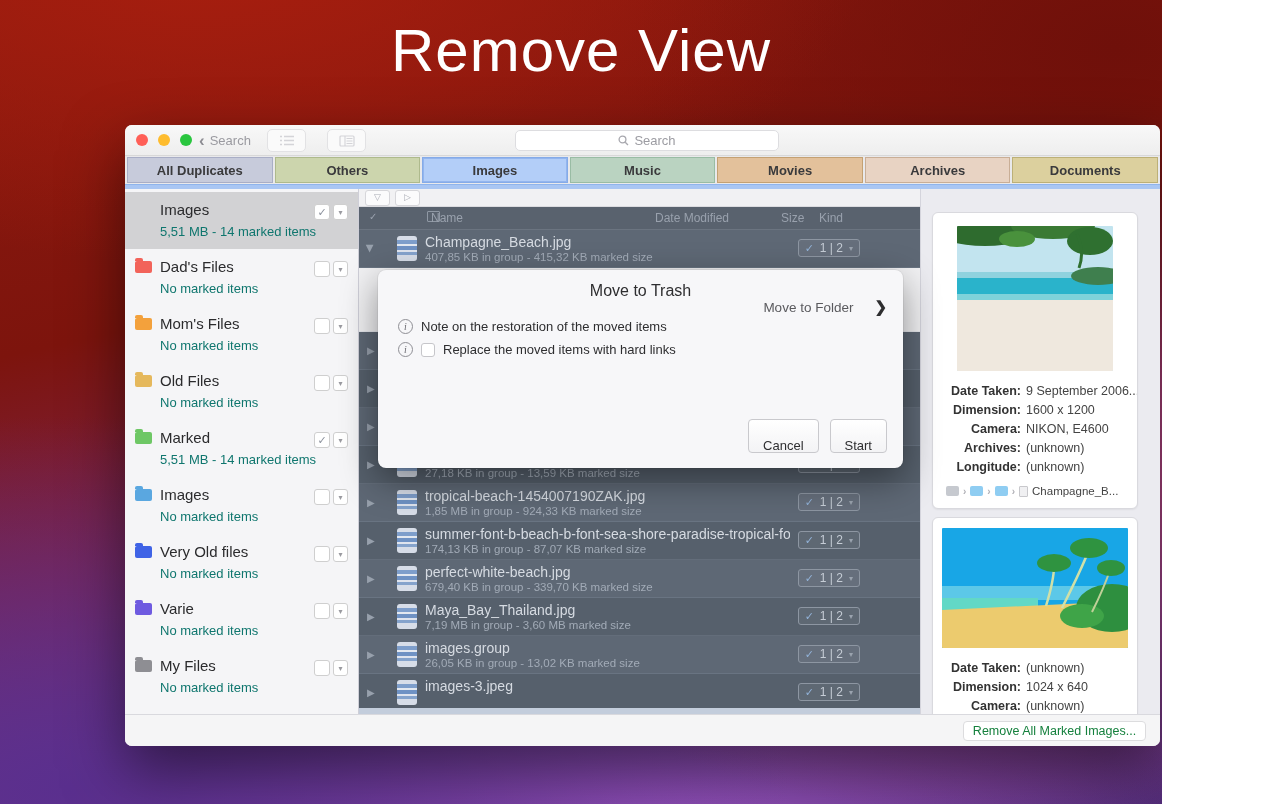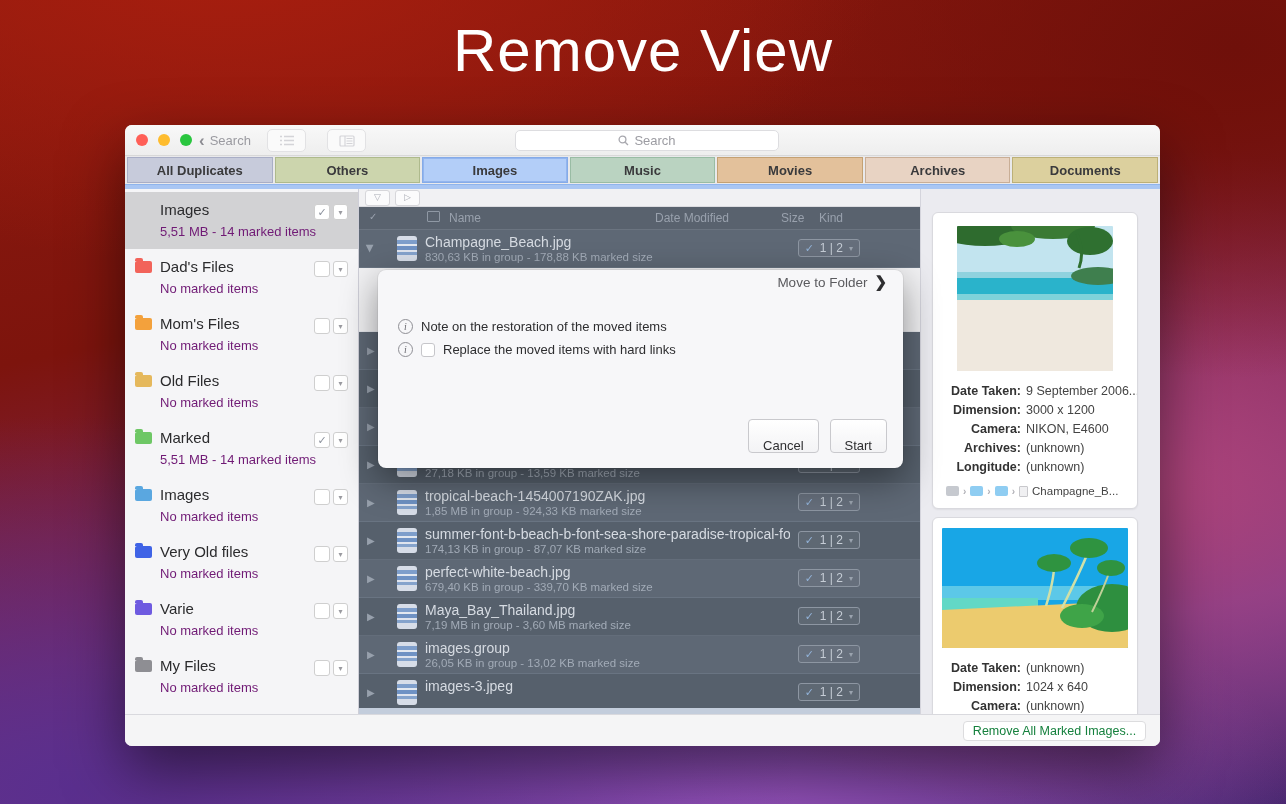--- a/index.html
+++ b/index.html
@@ -1,16 +1,16 @@
 <!DOCTYPE html>
 <html><head>
 <meta charset="utf-8">
 <style>
   html,body{margin:0;padding:0;}
-  .stage{position:relative;width:1286px;height:804px;overflow:hidden;
+  .stage{position:relative;width:1162px;height:804px;overflow:hidden;
     font-family:"Liberation Sans",sans-serif;
     background:
       radial-gradient(1100px 520px at 18% -6%, #a81e0f 0%, rgba(168,30,15,0) 60%),
       radial-gradient(900px 600px at 96% 6%, #6f100a 0%, rgba(111,16,10,0) 55%),
       radial-gradient(1000px 560px at 88% 60%, #b0457c 0%, rgba(176,69,124,0) 60%),
       radial-gradient(1200px 620px at 6% 98%, #5a2f8e 0%, rgba(90,47,142,0) 60%),
       radial-gradient(980px 520px at 55% 104%, #9a55c0 0%, rgba(154,85,192,0) 62%),
       linear-gradient(168deg, #8e1a0e 0%, #7d140d 34%, #7c2550 58%, #6d3a92 80%, #46266e 100%);}
   .app-title{position:absolute;top:16px;left:0;right:0;text-align:center;color:#fff;
     font-size:60px;font-weight:200;letter-spacing:1px;margin:0;}
@@ -36,40 +36,40 @@
   
   .body{position:absolute;top:64px;left:0;right:0;bottom:32px;display:flex;overflow:hidden;}
   .sidebar{width:234px;background:#f5f5f7;border-right:1px solid #cfcfd8;box-sizing:border-box;padding-top:3px;overflow:hidden;}
   .s-item{height:57px;position:relative;padding:9px 10px 0 10px;box-sizing:border-box;}
   .s-item.selected{background:#d2d2d4;}
   .s-row1{display:flex;align-items:center;gap:8px;}
   .folder{width:17px;height:12px;border-radius:2px;position:relative;flex:0 0 17px;margin-top:1px;}
   .folder::before{content:"";position:absolute;top:-3px;left:0;width:8px;height:3px;border-radius:2px 2px 0 0;background:inherit;}
   .s-item.no-icon .folder{visibility:hidden;}
   .s-title{font-size:15px;color:#2b2b2d;}
-  .s-sub{font-size:13px;color:#701a75;margin:6px 0 0 25px;}
+  .s-sub{font-size:13px;color:#0f766e;margin:6px 0 0 25px;}
   .s-ctl{position:absolute;right:10px;top:12px;display:flex;gap:3px;}
   .cbx{width:16px;height:16px;background:#fff;border:1px solid #cfcfcf;border-radius:3px;font-size:11px;
     color:#8b919c;text-align:center;line-height:15px;box-sizing:border-box;}
   .cbx .mark{visibility:hidden;}
   .s-item.checked .cbx .mark{visibility:visible;}
   .caretbtn{width:15px;height:16px;background:#fff;border:1px solid #cfcfcf;border-radius:3px;font-size:8px;
     color:#9a9aa0;text-align:center;line-height:15px;box-sizing:border-box;}
   
   .center{flex:1;display:flex;flex-direction:column;min-width:0;background:#59626e;position:relative;}
   .filterbar{height:18px;background:#f1f1f3;border-bottom:1px solid #dcdce0;display:flex;align-items:center;gap:5px;
     padding-left:6px;box-sizing:border-box;flex:0 0 18px;}
   .fbtn{width:23px;height:14px;border:1px solid #d6d6da;border-radius:3px;background:#fbfbfc;color:#aaacb4;
     font-size:9px;line-height:13px;text-align:center;}
   .thead{height:22px;background:#59626e;border-bottom:1px solid #6b7480;position:relative;color:#99a1ad;
     font-size:12px;flex:0 0 22px;}
   .thead span{position:absolute;top:4px;}
   .h-check{left:10px;font-size:10px;}
   .h-icon{left:68px;width:11px;height:9px;border:1px solid #8f98a4;border-radius:1px;top:6px;}
-  .h-name{left:90px;} .h-date{left:296px;} .h-size{left:422px;} .h-kind{left:460px;}
+  .h-name{left:72px;} .h-date{left:296px;} .h-size{left:422px;} .h-kind{left:460px;}
   .rows{flex:1;overflow:hidden;position:relative;}
   .trow{height:38px;position:relative;border-bottom:1px solid rgba(170,182,200,.16);box-sizing:border-box;}
   .rows .trow:nth-child(odd){background:#5e6875;}
   .rows .trow:nth-child(even){background:#56606c;}
   .rows .trow.child{height:64px;background:#f1f1f3;}
   .disclosure{position:absolute;left:8px;top:13px;font-size:10px;color:#97a0ac;transform-origin:50% 50%;}
   .trow.expanded .disclosure{transform:rotate(90deg);}
   .ficon{position:absolute;left:38px;top:6px;width:20px;height:25px;border-radius:3px;
     background:linear-gradient(180deg,#d7dde8 0%,#d7dde8 16%,#7e9ecb 16%,#7e9ecb 32%,#e3e8f0 32%,#e3e8f0 40%,
       #6f92c4 40%,#6f92c4 56%,#dfe4ee 56%,#dfe4ee 64%,#85a3cc 64%,#85a3cc 78%,#d7dde8 78%);}
@@ -95,21 +95,21 @@
   .breadcrumb{position:absolute;left:13px;right:8px;bottom:11px;display:flex;align-items:center;gap:4px;
     font-size:11.5px;color:#444;white-space:nowrap;overflow:hidden;}
   .bc-sep{color:#b0b0b6;font-size:10px;font-weight:bold;}
   .bc-drive{width:13px;height:10px;background:#c6c9cf;border-radius:2px;flex:0 0 13px;}
   .bc-folder{width:13px;height:10px;background:#8fcdf2;border-radius:2px;flex:0 0 13px;}
   .bc-file{width:9px;height:11px;background:#f0f0f2;border:1px solid #c8c8cc;border-radius:1px;flex:0 0 9px;box-sizing:border-box;}
   
   .dialog{position:absolute;left:253px;top:145px;width:525px;height:198px;background:#f7f7f9;border-radius:8px;
     box-shadow:0 12px 36px rgba(0,0,0,.42),0 0 0 1px rgba(0,0,0,.05);z-index:10;}
   .d-title{position:absolute;top:12px;left:0;right:0;text-align:center;font-size:16px;color:#2e2e30;}
-  .d-link{position:absolute;top:3px;right:16px;font-size:13.5px;color:#5a5a5e;display:flex;align-items:center;gap:7px;}
+  .d-link{position:absolute;top:28px;right:16px;font-size:13.5px;color:#5a5a5e;display:flex;align-items:center;gap:21px;}
   .d-link .chev{font-weight:bold;font-size:15px;color:#2e2e30;}
   .d-row{position:absolute;left:20px;display:flex;align-items:center;gap:8px;font-size:13px;color:#2e2e30;}
   .d-row1{top:49px;} .d-row2{top:72px;}
   .info{width:15px;height:15px;border:1px solid #8f8f95;border-radius:50%;color:#6a6a70;font-size:10px;
     font-style:italic;text-align:center;line-height:14px;box-sizing:border-box;font-family:"Liberation Serif",serif;flex:0 0 15px;}
   .d-cbx{width:14px;height:14px;border:1px solid #c6c6ca;border-radius:3px;background:#fff;box-sizing:border-box;flex:0 0 14px;}
   .d-buttons{position:absolute;right:16px;bottom:15px;display:flex;gap:11px;}
   .dbtn{height:22px;padding:16px 14px;background:linear-gradient(#ffffff,#f3f3f5);border:1px solid #c9c9cd;
     border-radius:4px;font-size:13px;color:#2e2e30;line-height:20px;}
   
@@ -297,21 +297,21 @@
           <span class="h-date">Date Modified</span>
           <span class="h-size">Size</span>
           <span class="h-kind">Kind</span>
         </div>
         <div class="rows">
 
         <div class="trow expanded">
               <span class="disclosure">▶</span>
               <span class="ficon"></span>
               <div class="fname">Champagne_Beach.jpg</div>
-              <div class="fdetail">830,63 KB in group - 178,88 KB marked size</div>
+              <div class="fdetail">407,85 KB in group - 415,32 KB marked size</div>
               <span class="badge">
                 <span class="chk">✓</span>
                 <span>1 | 2</span>
                 <span class="crt">▾</span>
               </span>
             </div>
             <div class="trow child blank">
               
               
               
@@ -427,21 +427,21 @@
             <path d="M120 8 q8 18 2 34" stroke="#2f7030" stroke-width="3" fill="none"></path>
           </svg>
           <div class="fields">
 
           <div class="field">
                 <span class="flabel">Date Taken:</span>
                 <span class="fvalue">9 September 2006...</span>
               </div>
               <div class="field">
                 <span class="flabel">Dimension:</span>
-                <span class="fvalue">3000 x 1200</span>
+                <span class="fvalue">1600 x 1200</span>
               </div>
               <div class="field">
                 <span class="flabel">Camera:</span>
                 <span class="fvalue">NIKON, E4600</span>
               </div>
               <div class="field">
                 <span class="flabel">Archives:</span>
                 <span class="fvalue">(unknown)</span>
               </div>
               <div class="field">
@@ -488,20 +488,21 @@
               <div class="field">
                 <span class="flabel">Camera:</span>
                 <span class="fvalue">(unknown)</span>
               </div>
             </div>
         </div>
       </div>
     </div>
 
     <div class="dialog">
+      <div class="d-title">Move to Trash</div>
       <div class="d-link">
         <span>Move to Folder</span>
         <span class="chev">❯</span>
       </div>
       <div class="d-row d-row1">
         <span class="info">i</span>
         <span>Note on the restoration of the moved items</span>
       </div>
       <div class="d-row d-row2">
         <span class="info">i</span>

